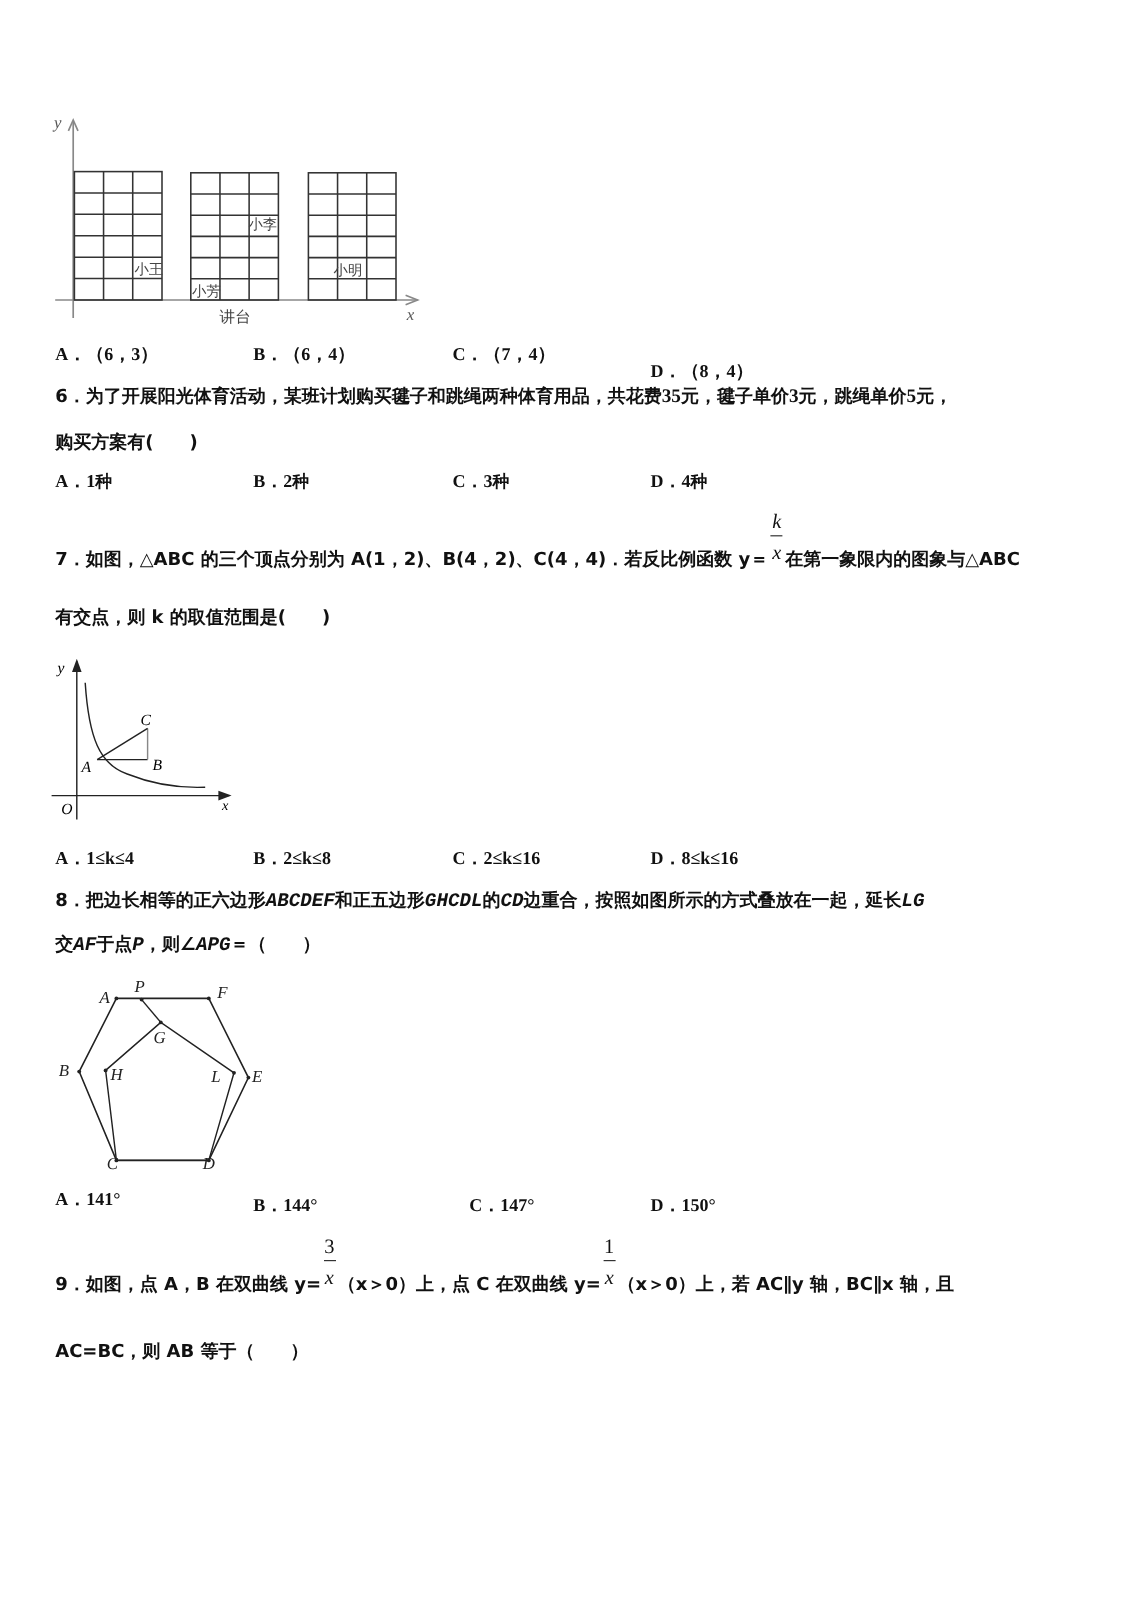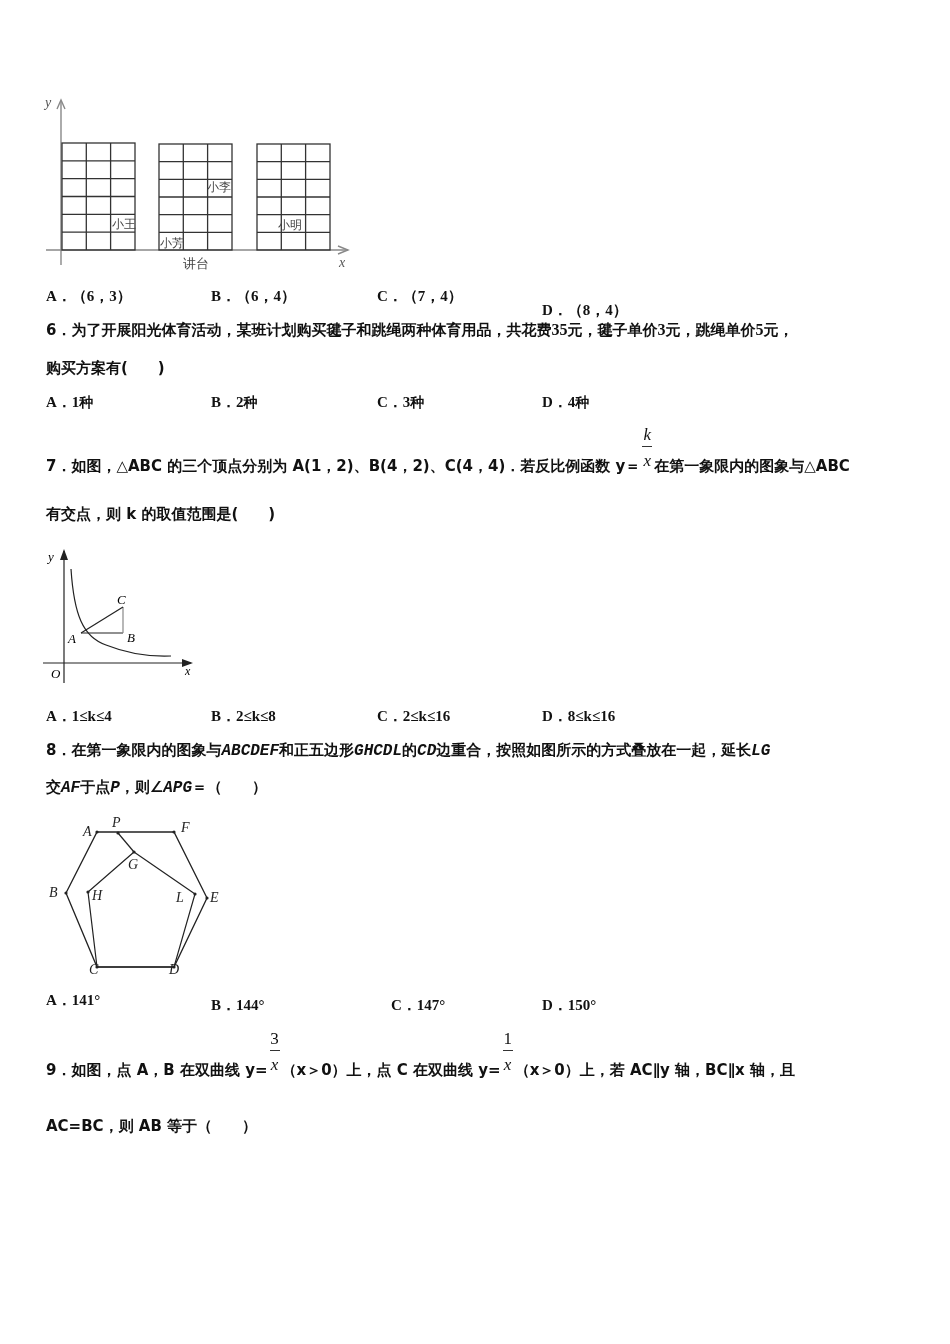--- a/index.html
+++ b/index.html
@@ -108,21 +108,21 @@
   <text x="89" y="97" font-size="13" font-style="italic">B</text>
   <text x="79" y="59" font-size="13" font-style="italic">C</text>
 </svg>
 
 <div class="abs opt" style="left:46px; top:706px;"><span>A．</span><span>1≤k≤4</span></div>
 <div class="abs opt" style="left:211px; top:706px;"><span>B．</span><span>2≤k≤8</span></div>
 <div class="abs opt" style="left:377px; top:706px;"><span>C．</span><span>2≤k≤16</span></div>
 <div class="abs opt" style="left:542px; top:706px;"><span>D．</span><span>8≤k≤16</span></div>
 
 <div class="abs q-text" style="left:46px; top:740px;">
-  <span>8．</span><span>在第一象限内的图象与</span><i>ABCDEF</i><span>和正五边形</span><i>GHCDL</i><span>的</span><i>CD</i><span>边重合，按照如图所示的方式叠放在一起，延长</span><i>LG</i>
+  <span>8．</span><span>把边长相等的正六边形</span><i>ABCDEF</i><span>和正五边形</span><i>GHCDL</i><span>的</span><i>CD</i><span>边重合，按照如图所示的方式叠放在一起，延长</span><i>LG</i>
 </div>
 <div class="abs q-text" style="left:46px; top:777px;">
   <span>交</span><i>AF</i><span>于点</span><i>P</i><span>，则∠</span><i>APG</i><span>＝（　　）</span>
 </div>
 
 <svg class="abs" style="left:40px; top:812px;" width="190" height="165">
 
   <polygon points="57,20 134,20 167,86 134,155 57,155 26,81" fill="none" stroke="#222" stroke-width="1.3"></polygon>
 
   <polygon points="94,40 48,80 57,155 134,155 155,82" fill="none" stroke="#222" stroke-width="1.2"></polygon>

